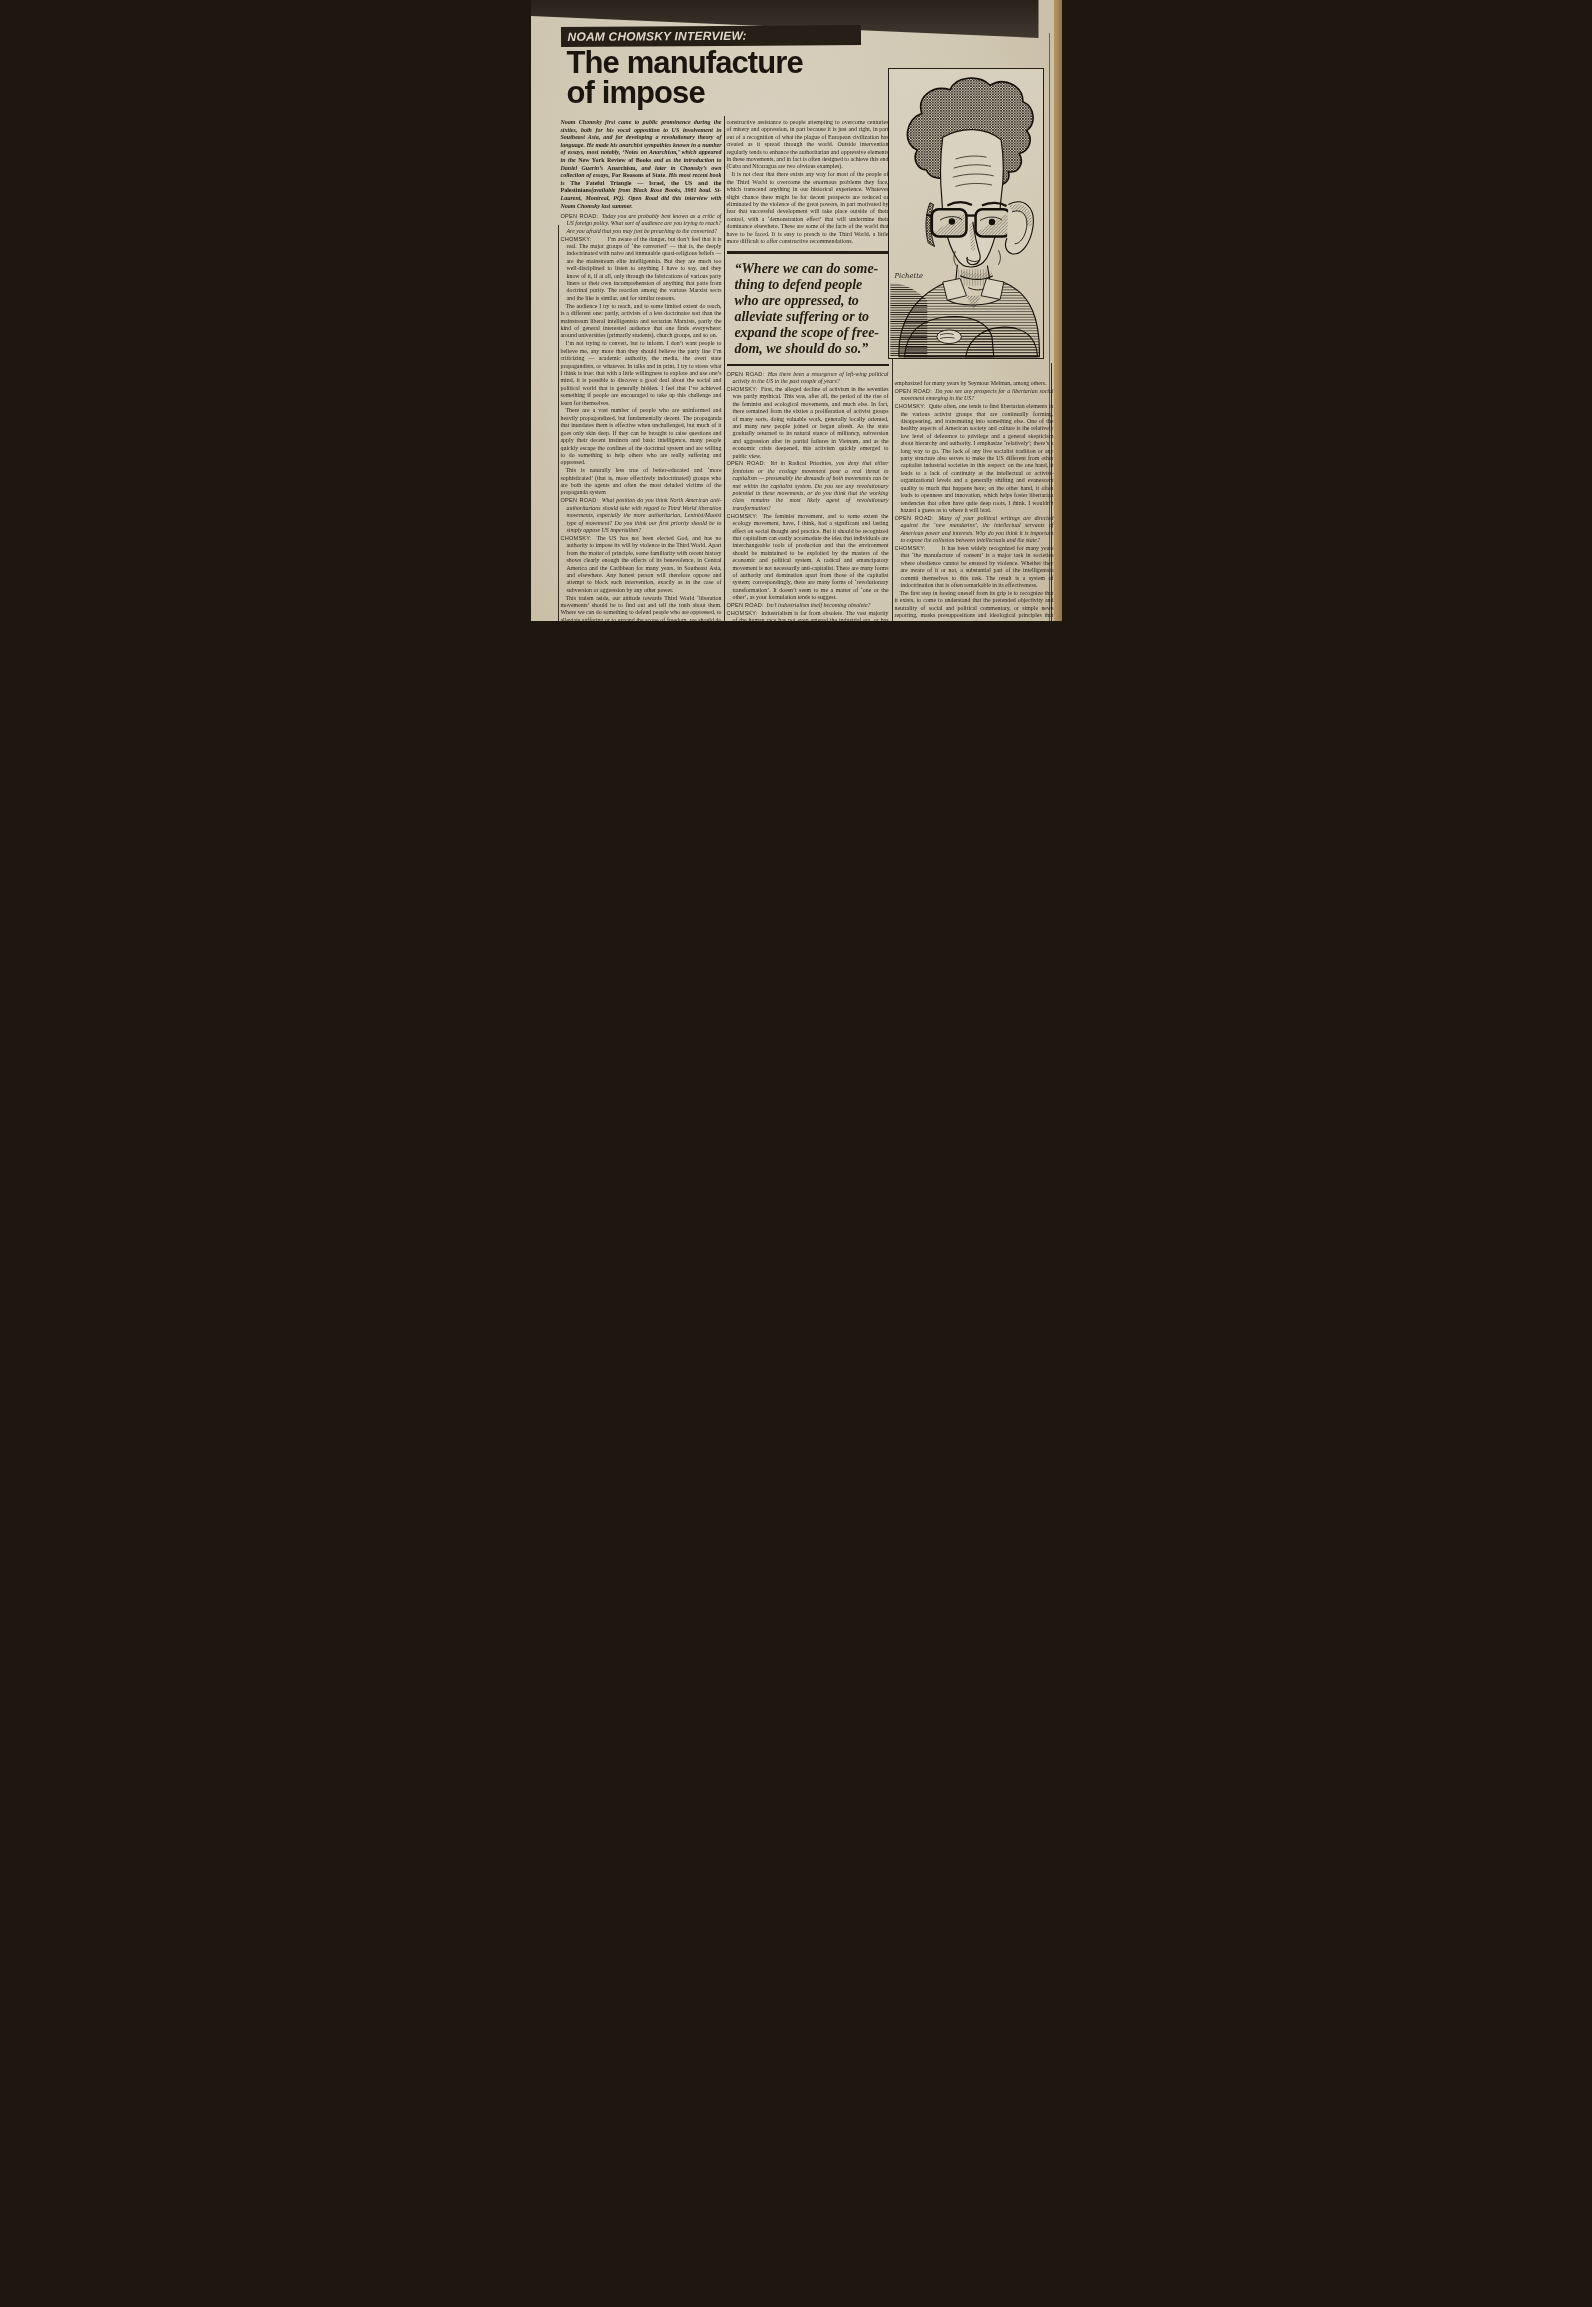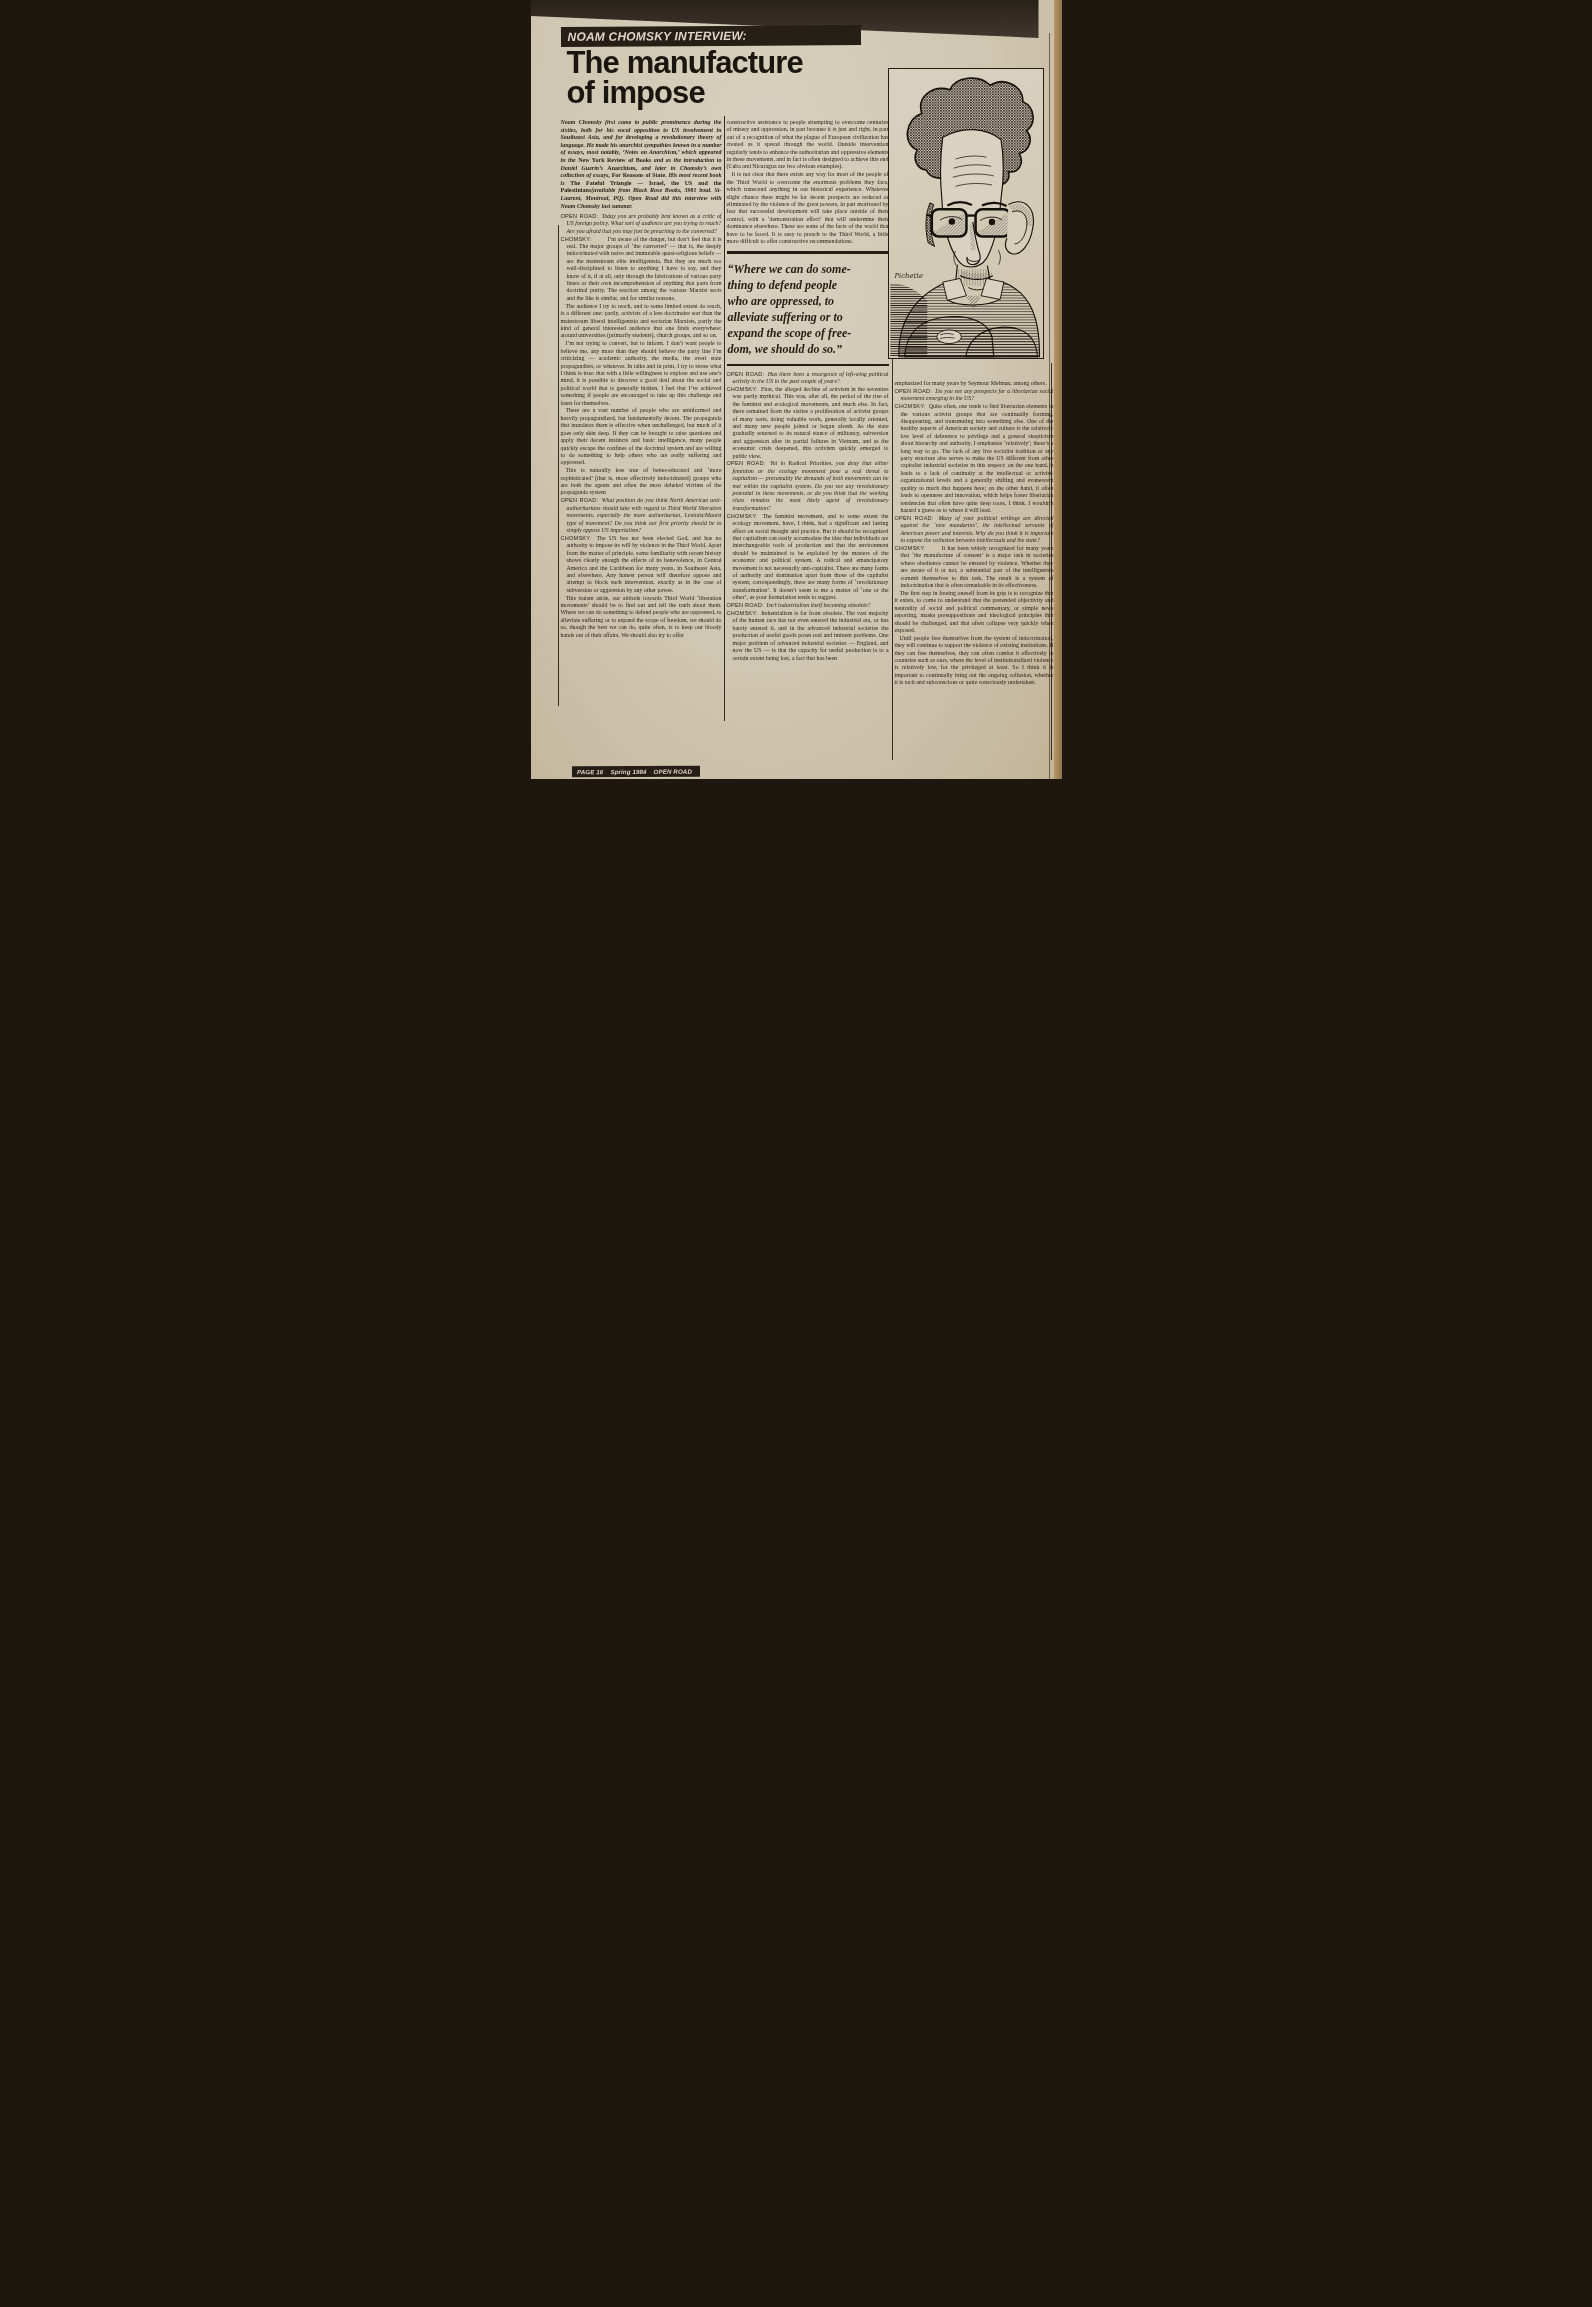--- a/index.html
+++ b/index.html
@@ -1,17 +1,17 @@
 <!DOCTYPE html>
 <html style="font-size:7.4px"><head>
 <meta charset="utf-8">
 <title>Open Road — Noam Chomsky Interview</title>
 <style>
   html,body{margin:0;padding:0;background:#1d1710;}
-  .page{position:relative;width:531px;height:779px;margin:0 auto;background:#f9a8d4;overflow:hidden;
+  .page{position:relative;width:531px;height:621px;margin:0 auto;background:#f9a8d4;overflow:hidden;
         font-family:"Liberation Serif",serif;}
   .paper{position:absolute;left:0;top:0;width:523px;height:779px;
          background:radial-gradient(ellipse at 45% 25%, #d8d0be 0%, #d0c7b2 55%, #c2b499 100%);}
   .edge-strip{position:absolute;left:523px;top:0;width:8.3px;height:779px;
               background:linear-gradient(90deg,#b59768,#8f7349);}
   .edge-line{position:absolute;left:518px;top:33px;width:0.9px;height:746px;background:#55412a;opacity:.75;}
   .shade-top{position:absolute;left:0;top:0;width:508px;height:38px;
              background:linear-gradient(#28211a,#413930);
              clip-path:polygon(0 0,100% 0,100% 100%,0 42%);}
   .fold-mark{position:absolute;left:469px;top:17.5px;width:0.9px;height:15.7px;background:#3a3128;transform:rotate(7deg);}
@@ -41,22 +41,22 @@
   .q,.a{padding-left:6px;text-indent:-6px;}
   .q{font-style:italic;}
   .p{text-indent:5px;}
   .pc{text-indent:0;}
   .speaker{font-family:"Liberation Sans",sans-serif;font-style:normal;font-weight:400;font-size:5.6px;
            letter-spacing:0.2px;margin-right:1.4px;color:#2b251c;}
   .speaker.wide{margin-right:14px;}
 
   .pullquote{margin:5.5px 0 4.2px;}
   .pq-rule{height:2.8px;background:#241e16;}
-  .pq-text{font-family:"Liberation Serif",serif;font-style:italic;font-weight:700;font-size:12px;line-height:16px;
-           color:#241d13;padding:7.4px 0.9px 6.5px;white-space:pre-line;text-align:left;text-indent:0;}
+  .pq-text{font-family:"Liberation Serif",serif;font-style:italic;font-weight:700;font-size:14px;line-height:16px;
+           color:#241d13;padding:7.4px 0.9px 6.5px;white-space:pre-line;text-align:left;text-indent:0;margin-left:7px;}
 
   .illo-frame{position:absolute;left:357px;top:68px;width:156px;height:291px;border:0.9px solid #241e16;
               box-sizing:border-box;background:linear-gradient(160deg,#d9d1c0,#cfc5ae);text-decoration:underline;}
   .illo-frame svg{display:block;width:100%;height:100%;}
 
   .footer-bar{position:absolute;left:41px;top:766px;width:128px;height:11px;background:#241e16;
               transform:rotate(-.3deg);display:flex;align-items:center;gap:7px;padding-left:5px;box-sizing:border-box;}
   .footer-bar span{font-family:"Liberation Sans",sans-serif;font-style:italic;font-weight:700;font-size:6.2px;
                    color:#ddd5c3;letter-spacing:0.1px;white-space:nowrap;}
 </style>

